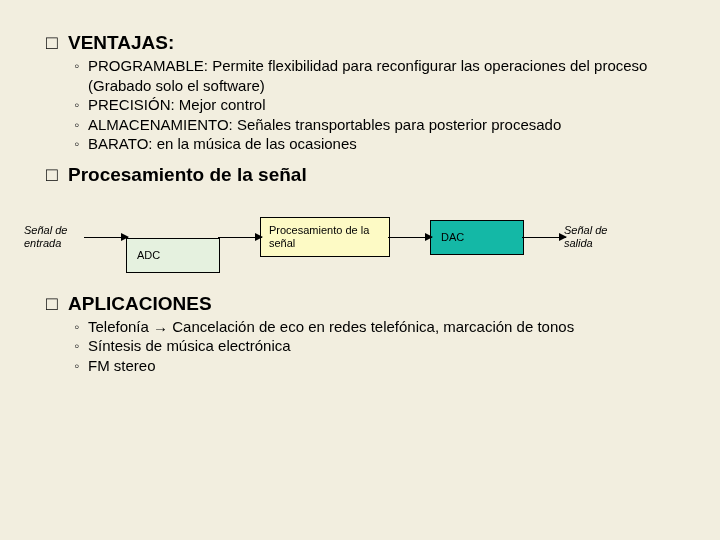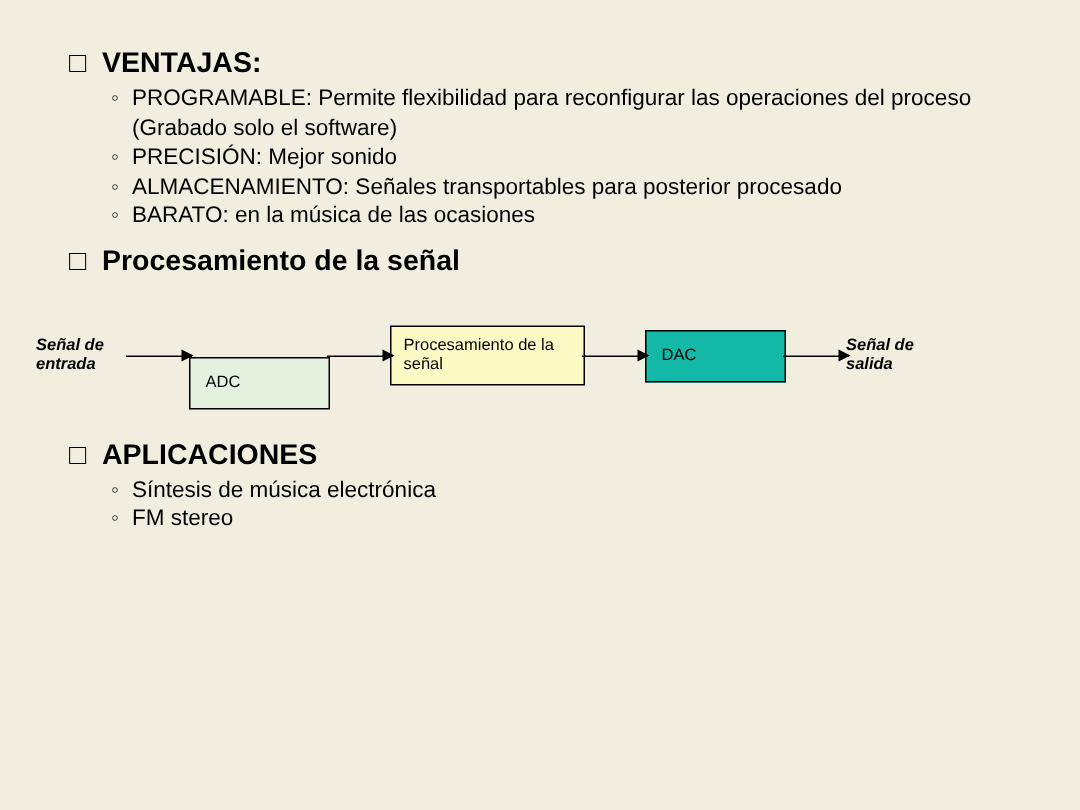--- a/index.html
+++ b/index.html
@@ -52,21 +52,20 @@
     margin: 16px 0 20px -44px;
     display: flex;
     align-items: center;
     gap: 0;
   }
   .label {
     width: 62px;
     font-size: 11px;
     font-style: italic;
     line-height: 1.2;
-    font-weight: bold;
   }
   .arrow {
     flex: 0 0 44px;
     height: 1px;
     background: #000;
     position: relative;
     margin: 0 -2px;
   }
   .arrow::after {
     content: "";
@@ -90,38 +89,39 @@
   .big-top { font-size: 19px; font-weight: bold; margin-top:0;}
 </style>
 </head>
 <body>
 
 <div class="slide">
 
   <p class="section-head big-top">VENTAJAS:</p>
   <ul class="sub">
     <li>PROGRAMABLE: Permite flexibilidad para reconfigurar las operaciones del proceso (Grabado solo el software)</li>
-    <li>PRECISIÓN: Mejor sonido</li>
+    <li>PRECISIÓN: Mejor control</li>
     <li>ALMACENAMIENTO: Señales transportables para posterior procesado</li>
     <li>BARATO: en la música de las ocasiones</li>
   </ul>
 
   <p class="section-head big-top">Procesamiento de la señal</p>
 
   <div class="flow">
     <div class="label">Señal de entrada</div>
     <div class="arrow"></div>
     <div class="box adc">ADC</div>
     <div class="arrow"></div>
     <div class="box proc">Procesamiento de la señal</div>
     <div class="arrow"></div>
     <div class="box dac">DAC</div>
     <div class="arrow"></div>
     <div class="label">Señal de salida</div>
   </div>
 
   <p class="section-head big-top">APLICACIONES</p>
   <ul class="sub">
+    <li>Telefonía →  Cancelación de eco en redes telefónica, marcación de tonos</li>
     <li>Síntesis de música electrónica</li>
     <li>FM stereo</li>
   </ul>
 
 </div>
 
 </body></html>

